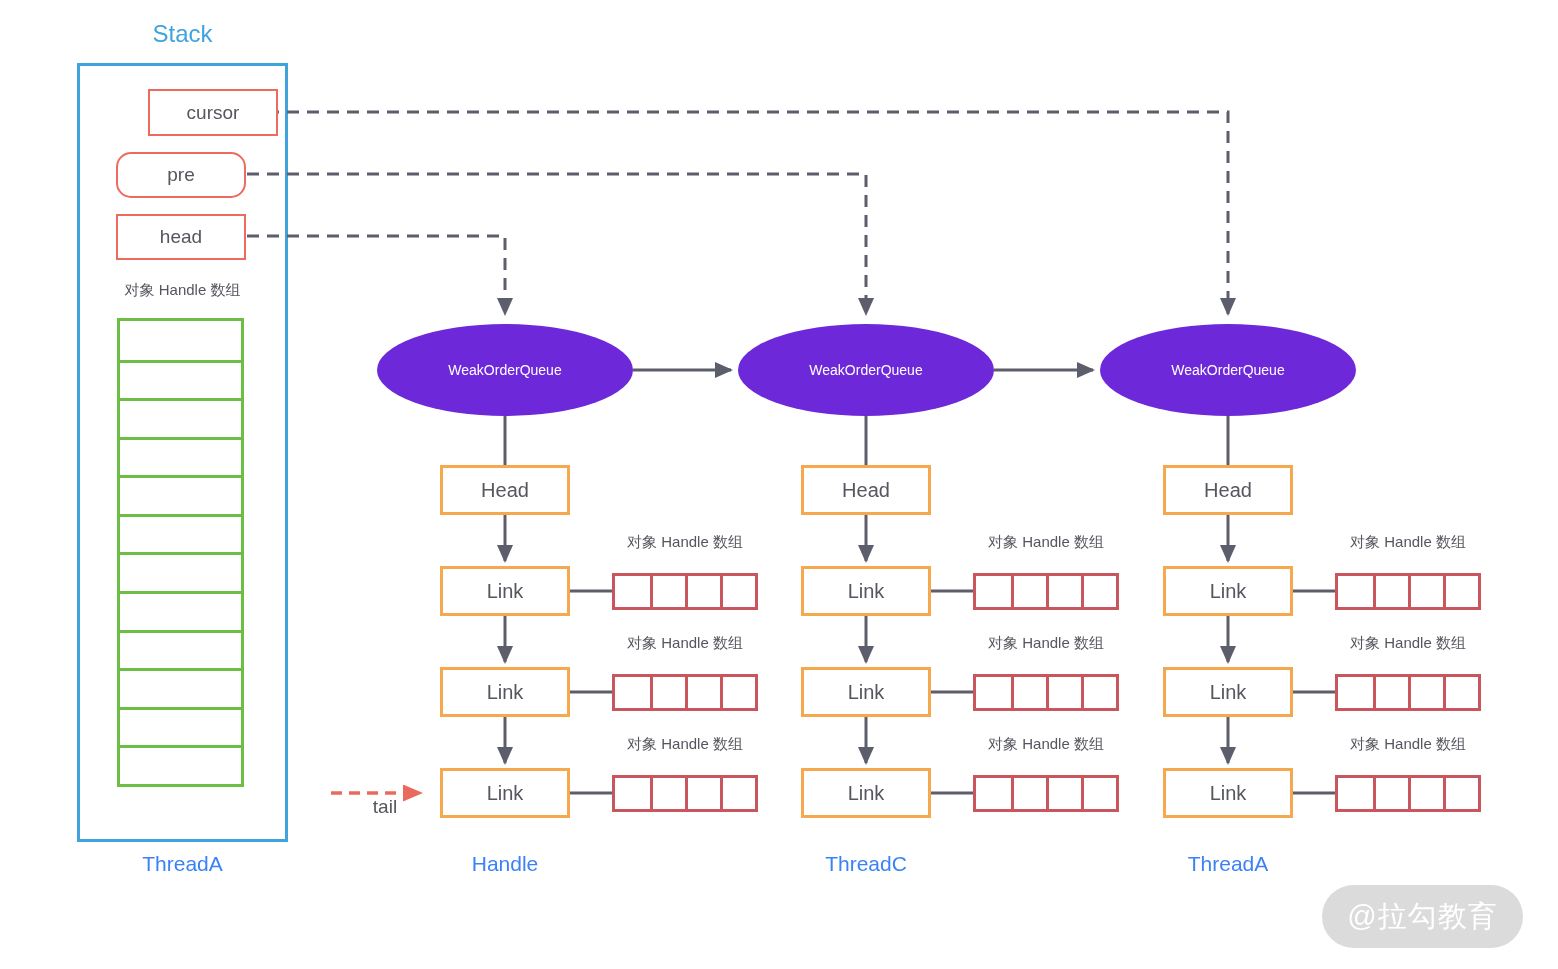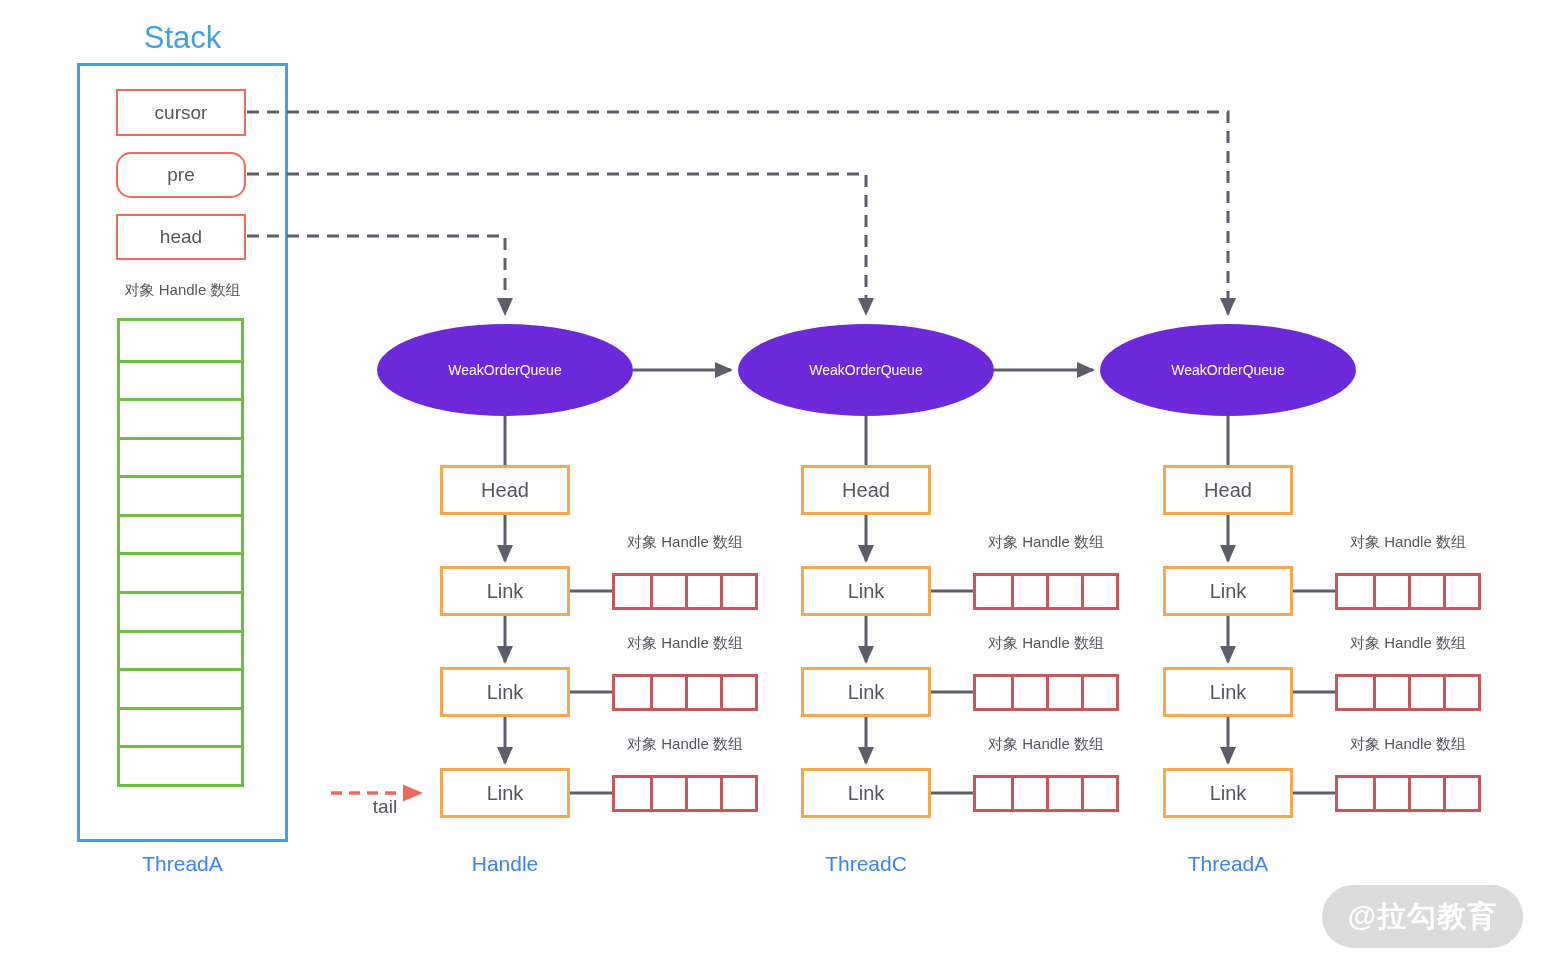--- a/index.html
+++ b/index.html
@@ -5,27 +5,27 @@
   * { margin:0; padding:0; box-sizing:border-box; }
   html,body { width:1558px; height:969px; background:#ffffff; overflow:hidden;
               font-family:"Liberation Sans","DejaVu Sans",sans-serif; }
   #canvas { position:relative; width:1558px; height:969px; background:#ffffff; }
 
   
   #wires { position:absolute; left:0; top:0; width:1558px; height:969px; z-index:1; }
 
   
   .stack-title { position:absolute; left:77px; top:20px; width:211px; height:32px;
-                 text-align:center; font-size:31px; font-weight:500; color:#41A3DD; z-index:2; }
+                 text-align:center; font-size:24px; font-weight:500; color:#41A3DD; z-index:2; }
   .stack-box { position:absolute; left:77px; top:63px; width:211px; height:779px;
                border:3px solid #41A3DD; z-index:0; background:transparent; }
   .stack-field { position:absolute; left:116px; width:130px; height:47px;
                  border:2px solid #ED6A5F; background:#ffffff; color:#55565E;
                  font-size:19px; text-align:center; line-height:43px; z-index:2; }
-  .f-cursor { top:89px; }  .f-pre { top:152px; height:46px; line-height:42px;border-radius:15px; }
+  .f-cursor { top:89px;margin-left:32px; }  .f-pre { top:152px; height:46px; line-height:42px;border-radius:15px; }
   .f-head { top:214px; height:46px; line-height:42px; }
   .stack-array-label { position:absolute; left:77px; top:281px; width:211px;
                        text-align:center; font-size:15px; color:#55565E; z-index:2; }
   .stack-array { position:absolute; left:117px; top:318px; width:127px; height:469px;
                  border:3px solid #6DBE45; display:grid; grid-template-rows:repeat(12,1fr);
                  background:#ffffff; z-index:2; }
   .stack-array > div { border-top:3px solid #6DBE45; }
   .stack-array > div:first-child { border-top:none; }
 
   .thread-label { position:absolute; top:852px; width:211px; text-align:center;
@@ -52,21 +52,21 @@
   .al1 { top:533px; } .al2 { top:634px; } .al3 { top:735px; }
   .col .thread-label { left:23px; width:210px; }
 
   
   .tail-label { position:absolute; left:345px; top:752px; width:80px; text-align:center;
                 font-size:19px; color:#55565E; z-index:2;margin-top:44px; }
 
   
   .watermark { position:absolute; left:1322px; top:885px; width:201px; height:63px;
                background:#DBDBDB; border-radius:32px; color:#ffffff; font-size:29px;
-               font-weight:700; display:flex; align-items:center; justify-content:center;
+               font-weight:400; display:flex; align-items:center; justify-content:center;
                z-index:3; letter-spacing:1px; }
 </style>
 </head>
 <body>
 
 <div id="canvas">
 
   <svg id="wires" viewBox="0 0 1558 969" xmlns="http://www.w3.org/2000/svg">
     <defs>
       <marker id="ag" markerUnits="userSpaceOnUse" markerWidth="18" markerHeight="16" refX="16" refY="8" orient="auto">

